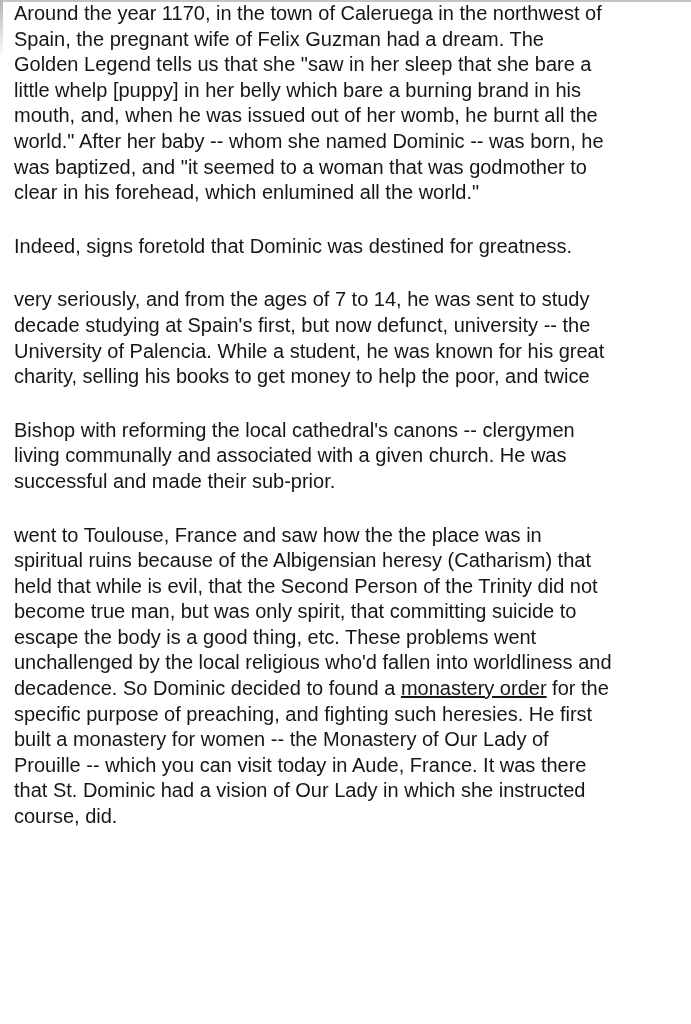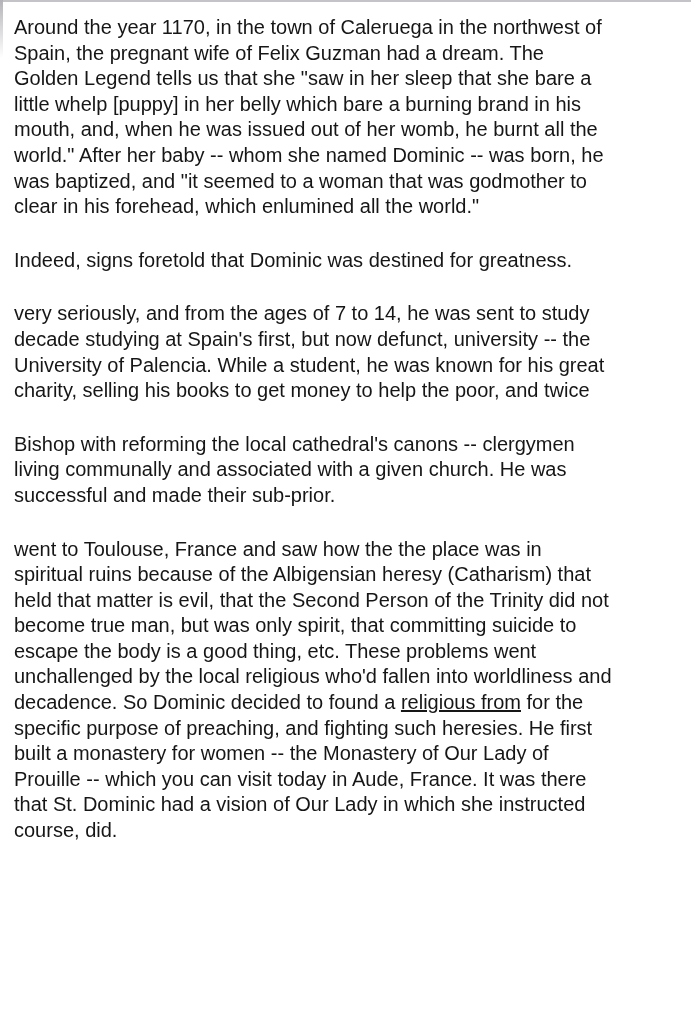--- a/index.html
+++ b/index.html
@@ -21,21 +21,21 @@
     position: absolute;
     top: 0; left: 0;
     width: 3px; height: 58px;
     background: linear-gradient(#b4b4b8, #ffffff);
   }
   .page {
     position: absolute;
     top: 0; left: 0;
     width: 691px; height: 1024px;
     box-sizing: border-box;
-    padding: 15px 6px 0 14px;
+    padding: 1px 6px 0 14px;
     color: #161616;
     font-size: 20px;
     line-height: 25.6px;
   }
   .para {
     margin: 0 0 28px 0;
   }
   .line {
     display: block;
     white-space: pre;
@@ -74,25 +74,25 @@
         <span class="line"><span>charity, selling his books to get money to help the poor, and twice</span></span>
       </p>
       <p class="para">
         <span class="line"><span>Bishop with reforming the local cathedral's canons -- clergymen</span></span>
         <span class="line"><span>living communally and associated with a given church. He was</span></span>
         <span class="line"><span>successful and made their sub-prior.</span></span>
       </p>
       <p class="para">
         <span class="line"><span>went to Toulouse, France and saw how the the place was in</span></span>
         <span class="line"><span>spiritual ruins because of the Albigensian heresy (Catharism) that</span></span>
-        <span class="line"><span>held that matter is evil, that the Second Person of the Trinity did not</span></span>
+        <span class="line"><span>held that while is evil, that the Second Person of the Trinity did not</span></span>
         <span class="line"><span>become true man, but was only spirit, that committing suicide to</span></span>
         <span class="line"><span>escape the body is a good thing, etc. These problems went</span></span>
         <span class="line"><span>unchallenged by the local religious who'd fallen into worldliness and</span></span>
-        <span class="line"><span>decadence. So Dominic decided to found a </span><span class="link">religious from</span><span> for the</span></span>
+        <span class="line"><span>decadence. So Dominic decided to found a </span><span class="link">monastery order</span><span> for the</span></span>
         <span class="line"><span>specific purpose of preaching, and fighting such heresies. He first</span></span>
         <span class="line"><span>built a monastery for women -- the Monastery of Our Lady of</span></span>
         <span class="line"><span>Prouille -- which you can visit today in Aude, France. It was there</span></span>
         <span class="line"><span>that St. Dominic had a vision of Our Lady in which she instructed</span></span>
         <span class="line"><span>course, did.</span></span>
       </p>
     </div>
 </div>
 
 </body></html>

